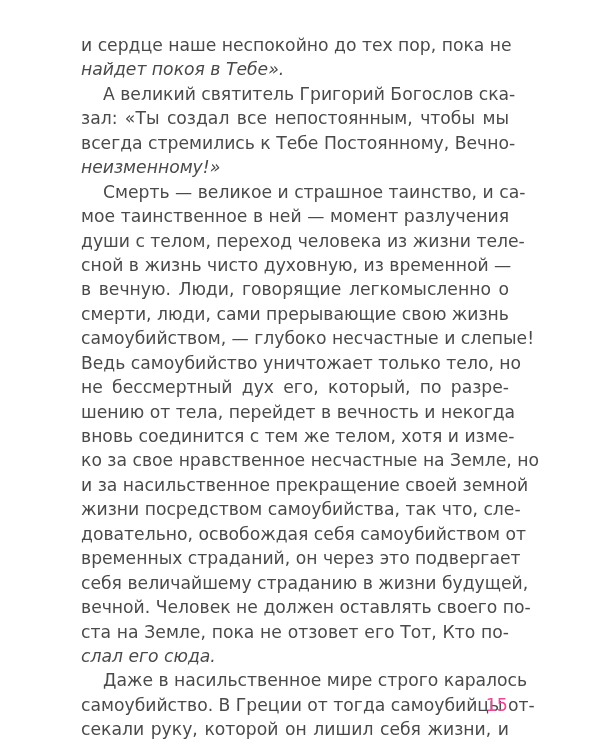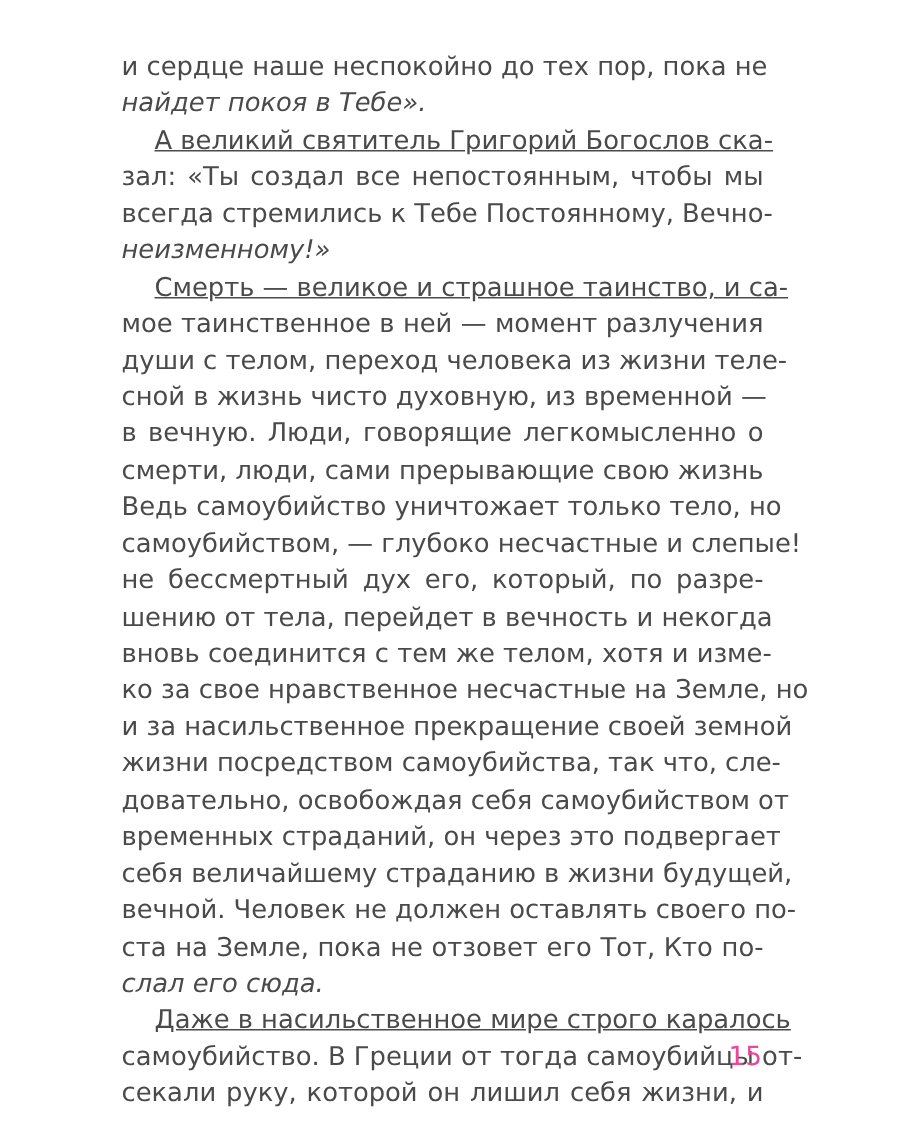--- a/index.html
+++ b/index.html
@@ -9,43 +9,43 @@
   }
   .page {
     position: absolute; left: 81px; top: 33px; width: 428px;
     color: #4a4a4a; font-size: 17.2px; line-height: 24.45px;
   }
   .line {
     display: block; white-space: nowrap; text-align: justify; text-align-last: justify;
     height: 24.45px; overflow: visible;
   }
   .line.last { text-align-last: left; font-style: italic; }
-  .line.indent { padding-left: 22px; text-decoration: underline; }
+  .line.indent { padding-left: 22px; }
   .page-number {
     position: absolute; right: 92px; top: 695px; color: #ec4899; font-size: 17.5px;
   }
 </style>
 </head>
 <body>
 
 <div class="page" id="page-body">
     <span class="line">и сердце наше неспокойно до тех пор, пока не</span>
     <span class="line last">найдет покоя в Тебе».</span>
     <span class="line indent">А великий святитель Григорий Богослов ска-</span>
     <span class="line">зал: «Ты создал все непостоянным, чтобы мы</span>
     <span class="line">всегда стремились к Тебе Постоянному, Вечно-</span>
     <span class="line last">неизменному!»</span>
     <span class="line indent">Смерть — великое и страшное таинство, и са-</span>
     <span class="line">мое таинственное в ней — момент разлучения</span>
     <span class="line">души с телом, переход человека из жизни теле-</span>
     <span class="line">сной в жизнь чисто духовную, из временной —</span>
     <span class="line">в вечную. Люди, говорящие легкомысленно о</span>
     <span class="line">смерти, люди, сами прерывающие свою жизнь</span>
+    <span class="line">самоубийством, — глубоко несчастные и слепые!</span>
     <span class="line">Ведь самоубийство уничтожает только тело, но</span>
-    <span class="line">самоубийством, — глубоко несчастные и слепые!</span>
     <span class="line">не бессмертный дух его, который, по разре-</span>
     <span class="line">шению от тела, перейдет в вечность и некогда</span>
     <span class="line">вновь соединится с тем же телом, хотя и изме-</span>
     <span class="line">ко за свое нравственное несчастные на Земле, но</span>
     <span class="line">и за насильственное прекращение своей земной</span>
     <span class="line">жизни посредством самоубийства, так что, сле-</span>
     <span class="line">довательно, освобождая себя самоубийством от</span>
     <span class="line">временных страданий, он через это подвергает</span>
     <span class="line">себя величайшему страданию в жизни будущей,</span>
     <span class="line">вечной. Человек не должен оставлять своего по-</span>

